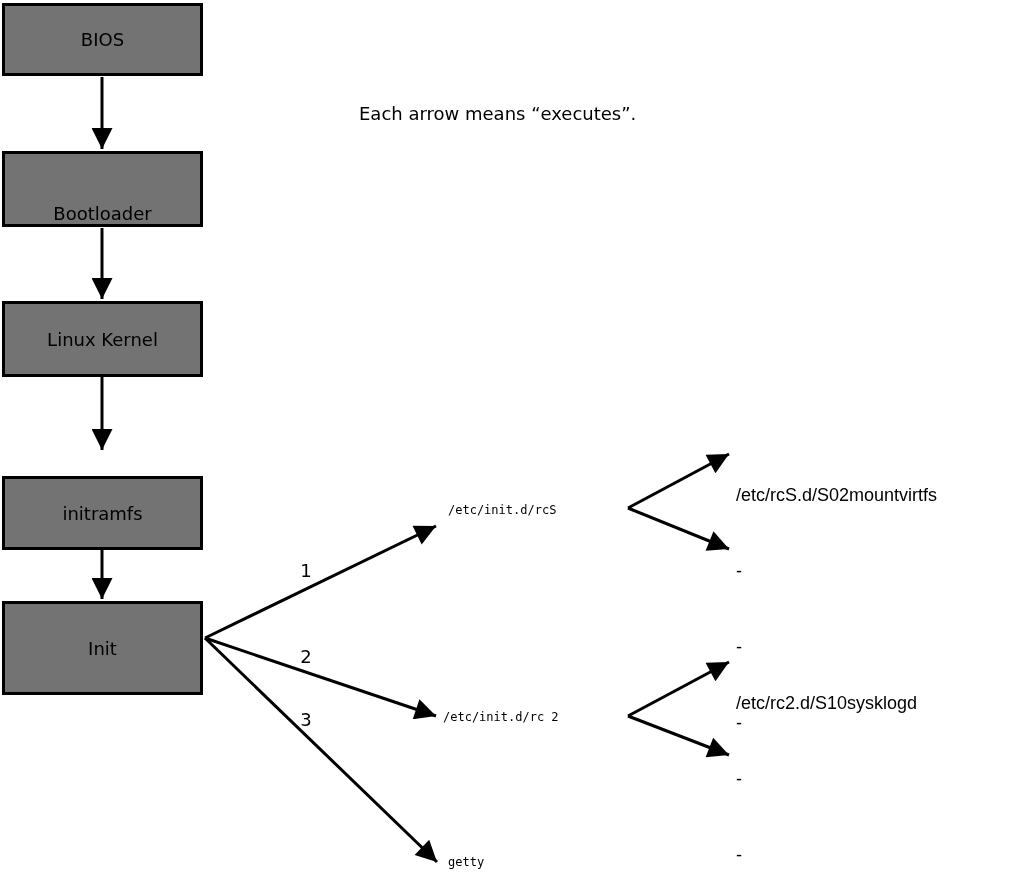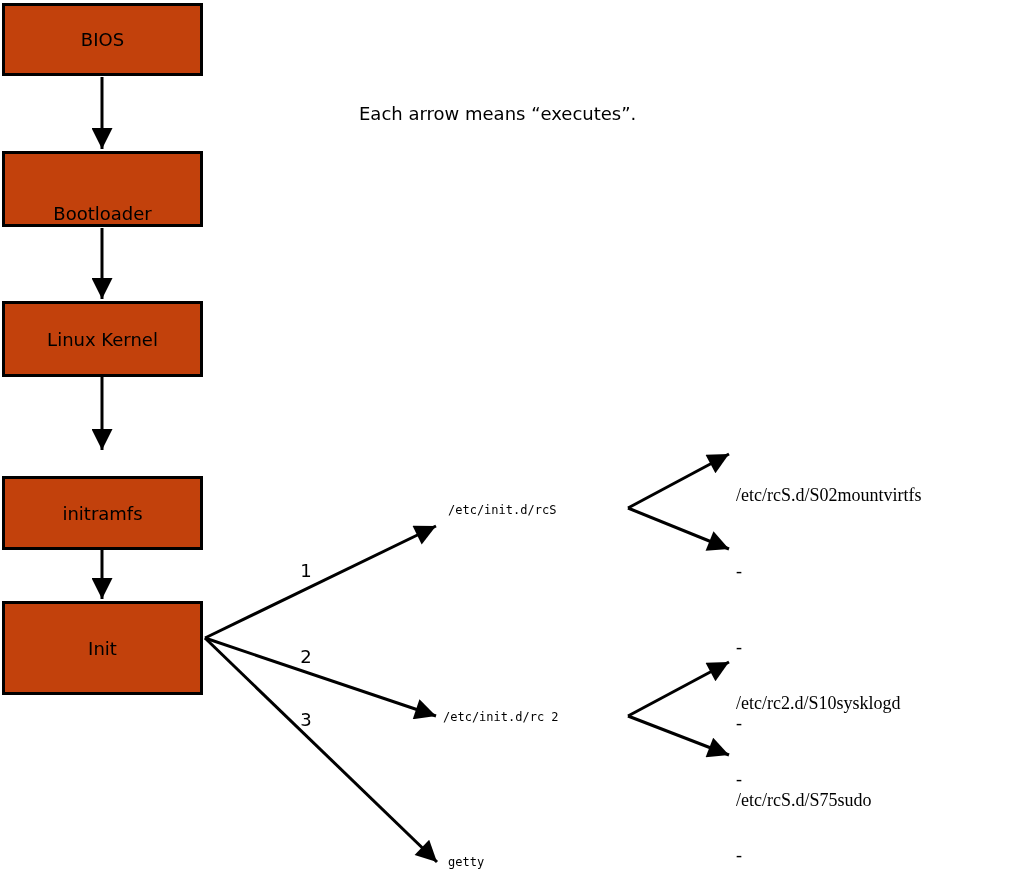--- a/index.html
+++ b/index.html
@@ -22,21 +22,21 @@
     top: 0;
     width: 1024px;
     height: 875px;
   }
   .flow-box {
     position: absolute;
     left: 2px;
     width: 201px;
     box-sizing: border-box;
     border: 3px solid #000000;
-    background: #c2410c;
+    background: #737373;
     display: flex;
     align-items: center;
     justify-content: center;
     font-size: 18px;
   }
   .note {
     position: absolute;
     font-size: 18px;
     white-space: nowrap;
   }
@@ -49,21 +49,21 @@
   .mono-label {
     position: absolute;
     font-family: "DejaVu Sans Mono", monospace;
     font-size: 12px;
     white-space: nowrap;
     line-height: 22px;
     text-align: center;
   }
   .script-list {
     position: absolute;
-    font-family: Liberation Serif, serif;
+    font-family: Liberation Sans, sans-serif;
     font-size: 18px;
     line-height: 25.4px;
     white-space: pre;
   }
   line {
     stroke: #000000;
     stroke-width: 3;
   }
 </style>
 </head>
@@ -144,21 +144,20 @@
 
   <div class="mono-label" style="left:448px; top:499px;">/etc/init.d/rcS</div>
   <div class="mono-label" style="left:443px; top:706px;">/etc/init.d/rc 2</div>
   <div class="mono-label" style="left:448px; top:851px;">getty</div>
 
   <div class="script-list" style="left:736px; top:432px;">
     <div>/etc/rcS.d/S02mountvirtfs</div>
     <div>-</div>
     <div>-</div>
     <div>-</div>
-    <div>/etc/rcS.d/S75sudo</div>
   </div>
 
   <div class="script-list" style="left:736px; top:640px;">
     <div>/etc/rc2.d/S10sysklogd</div>
     <div>-</div>
     <div>-</div>
     
     
   </div>
 

